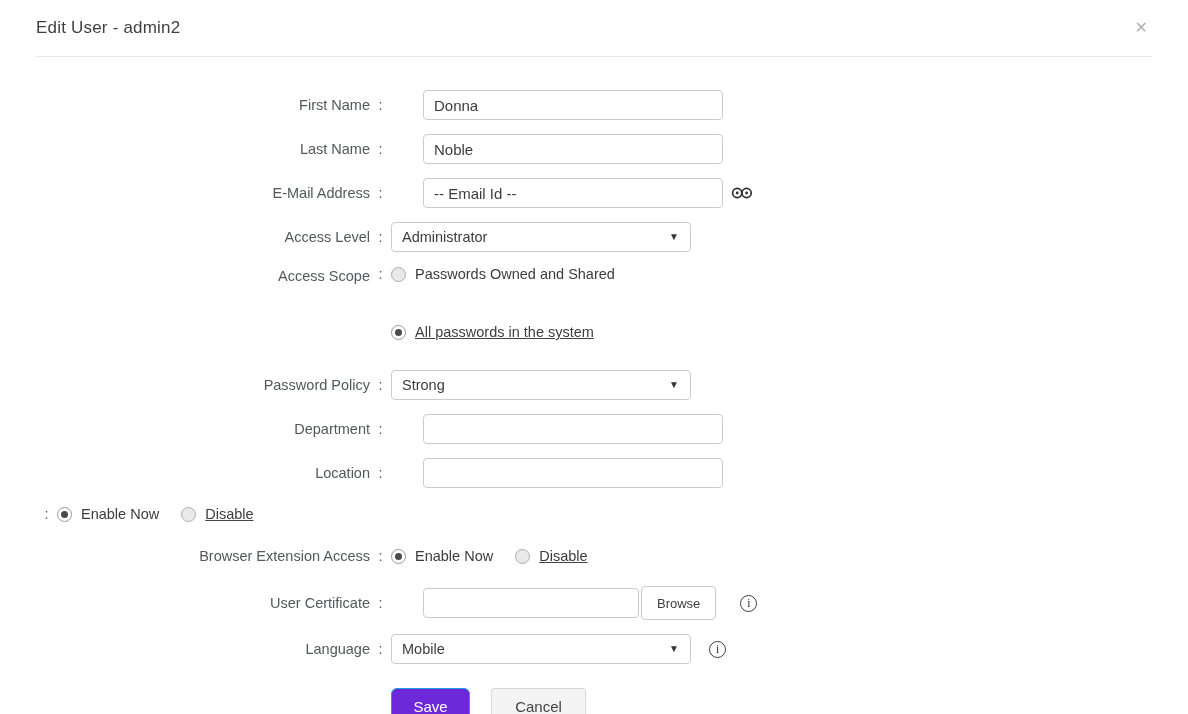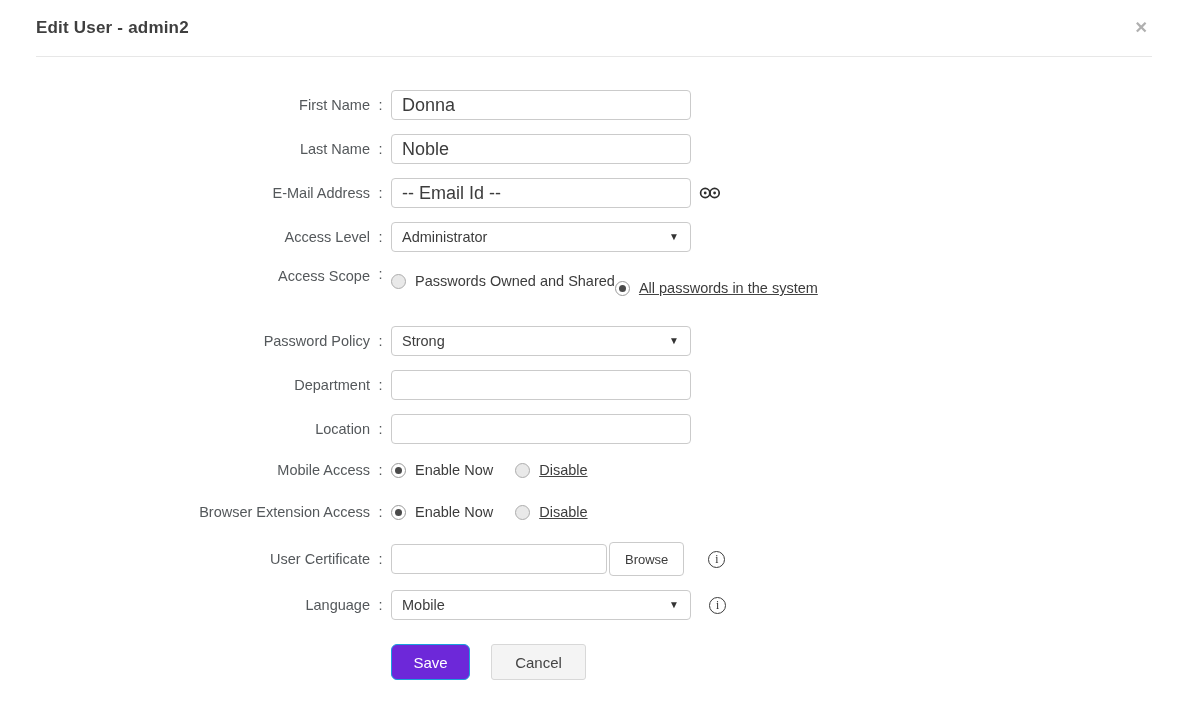--- a/index.html
+++ b/index.html
@@ -8,43 +8,43 @@
     width: 1188px; height: 714px;
     font-family: "Liberation Sans", sans-serif;
     color: #444;
     overflow: hidden;
   }
   
   .dlg-header {
     height: 57px;
     margin: 0 36px;
     border-bottom: 1px solid #e7e7e7;
-    display: flex; align-items: center; justify-content: space-between; font-weight: bold;
+    display: flex; align-items: center; justify-content: space-between;
   }
   .dlg-title { font-size: 17px; color: #3f3f3f; letter-spacing: .2px; }
   .close-btn {
     color: #b0b0b0; font-size: 16px; line-height: 16px;
     cursor: pointer; padding: 4px; user-select: none;
   }
   
   .form-area { padding: 33px 4px 0 36px; }
   .row { display: flex; align-items: center; margin-bottom: 14px; }
   .lbl {
     flex: 0 0 334px; text-align: right;
     font-size: 14.5px; color: #54585b; white-space: nowrap;
   }
   .colon { flex: 0 0 21px; text-align: center; font-size: 14.5px; color: #54585b; }
   .field { display: flex; align-items: center; }
 
   input.txt {
     width: 300px; height: 30px;
     border: 1px solid #cbcbcb; border-radius: 4px;
-    padding: 0 10px; font-size: 18px; color: #3c3c3c;
-    font-family: "Liberation Sans", sans-serif;
-    outline: none; background: #fff;
+    padding: 0 10px; font-size: 15px; color: #3c3c3c;
+    font-family: "Liberation Sans", sans-serif;
+    outline: none; background: #fff; margin-left: 32px;
   }
   input.txt.short { width: 216px; }
 
   .select {
     width: 300px; height: 30px;
     border: 1px solid #cbcbcb; border-radius: 4px;
     padding: 0 26px 0 10px; font-size: 14.5px; color: #3c3c3c;
     line-height: 28px; position: relative; background: #fff; cursor: pointer;
     white-space: nowrap;
   }
@@ -66,21 +66,21 @@
     width: 7px; height: 7px; border-radius: 50%; background: #4a4a4a;
   }
   .radio-lbl { font-size: 14.5px; color: #3c3c3c; margin: 0 0 0 9px; cursor: pointer; }
   .radio-group { display: flex; align-items: center; }
   .radio-group + .radio-group { margin-left: 22px; text-decoration: underline; }
 
   
   .scope-row { align-items: flex-start; margin-bottom: 30px; }
   .scope-row .lbl { padding-top: 2px; }
   .scope-row .colon { display: flex; align-items: center; justify-content: center; }
-  .scope-options { display: flex; flex-direction: row; }
+  .scope-options { display: flex; flex-direction: column; gap: 28px; }
   .scope-options .radio-group + .radio-group { margin-left: 0; margin-top: 14px; }
 
   .radio-row { height: 24px; }
   .radio-row.mb20 { margin-bottom: 18px; }
 
   
   .binoculars { margin-left: 8px; display: inline-flex; }
   .browse-btn {
     margin-left: 2px; height: 34px; padding: 0 15px;
     border: 1px solid #cbcbcb; border-radius: 4px; background: #fff;
@@ -200,21 +200,20 @@
 
   <div class="row">
     <div class="lbl">Location</div>
     <div class="colon">:</div>
     <div class="field">
       <input class="txt" type="text" style="">
     </div>
   </div>
 
   <div class="row radio-row mb20">
-    <div class="lbl">Mobile Access</div>
     <div class="colon">:</div>
     <div class="field">
       <div class="radio-group">
         <span class="radio selected"></span>
         <span class="radio-lbl">Enable Now</span>
       </div>
       <div class="radio-group">
         <span class="radio"></span>
         <span class="radio-lbl">Disable</span>
       </div>

